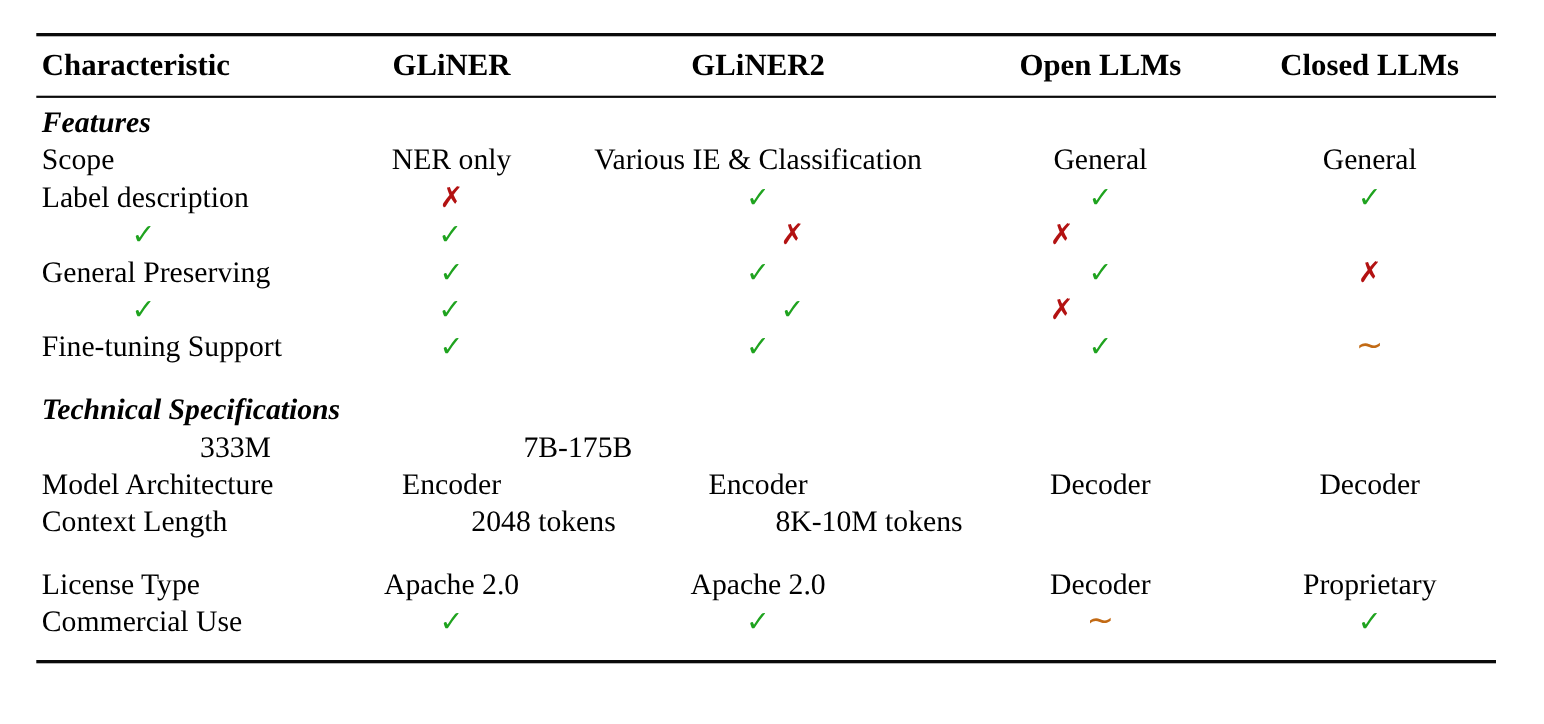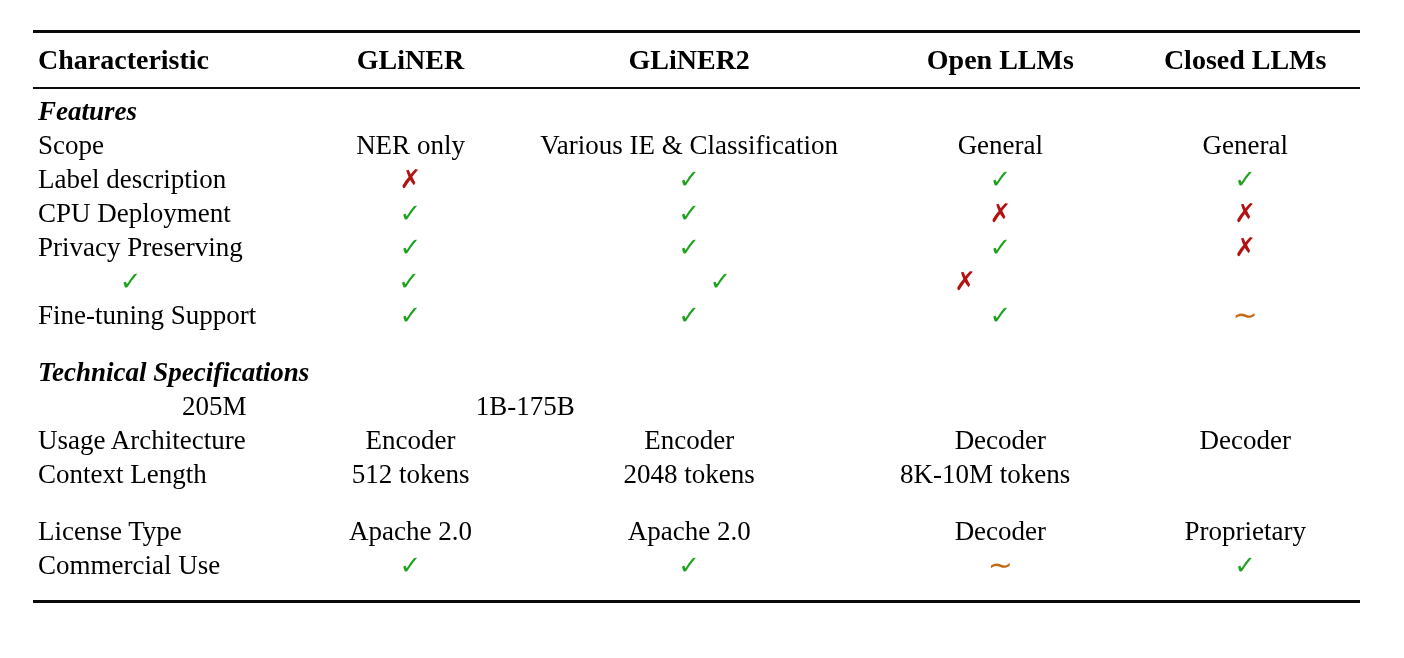--- a/index.html
+++ b/index.html
@@ -81,28 +81,27 @@
             <div class="c5">General</div>
           </div>
           <div class="row">
             <div class="c1">Label description</div>
             <div class="c2"><span class="sym sym-cross">✗</span></div>
             <div class="c3"><span class="sym sym-check">✓</span></div>
             <div class="c4"><span class="sym sym-check">✓</span></div>
             <div class="c5"><span class="sym sym-check">✓</span></div>
           </div>
           <div class="row">
-            <div class="c1">CPU Deployment</div>
             <div class="c2"><span class="sym sym-check">✓</span></div>
             <div class="c3"><span class="sym sym-check">✓</span></div>
             <div class="c4"><span class="sym sym-cross">✗</span></div>
             <div class="c5"><span class="sym sym-cross">✗</span></div>
           </div>
           <div class="row">
-            <div class="c1">Privacy Preserving</div>
+            <div class="c1">General Preserving</div>
             <div class="c2"><span class="sym sym-check">✓</span></div>
             <div class="c3"><span class="sym sym-check">✓</span></div>
             <div class="c4"><span class="sym sym-check">✓</span></div>
             <div class="c5"><span class="sym sym-cross">✗</span></div>
           </div>
           <div class="row">
             <div class="c2"><span class="sym sym-check">✓</span></div>
             <div class="c3"><span class="sym sym-check">✓</span></div>
             <div class="c4"><span class="sym sym-check">✓</span></div>
             <div class="c5"><span class="sym sym-cross">✗</span></div>
@@ -113,33 +112,32 @@
             <div class="c3"><span class="sym sym-check">✓</span></div>
             <div class="c4"><span class="sym sym-check">✓</span></div>
             <div class="c5"><span class="sym sym-partial">∼</span></div>
           </div>
         </div>
         <div class="section">
           <div class="row">
             <div class="section-title">Technical Specifications</div>
           </div>
           <div class="row">
-            <div class="c3">205M</div>
-            <div class="c4">1B-175B</div>
+            <div class="c3">333M</div>
+            <div class="c4">7B-175B</div>
           </div>
           <div class="row">
-            <div class="c1">Usage Architecture</div>
+            <div class="c1">Model Architecture</div>
             <div class="c2">Encoder</div>
             <div class="c3">Encoder</div>
             <div class="c4">Decoder</div>
             <div class="c5">Decoder</div>
           </div>
           <div class="row">
             <div class="c1">Context Length</div>
-            <div class="c2">512 tokens</div>
             <div class="c3">2048 tokens</div>
             <div class="c5">8K-10M tokens</div>
           </div>
         </div>
         <div class="section">
           <div class="row">
             <div class="c1">License Type</div>
             <div class="c2">Apache 2.0</div>
             <div class="c3">Apache 2.0</div>
             <div class="c4">Decoder</div>

